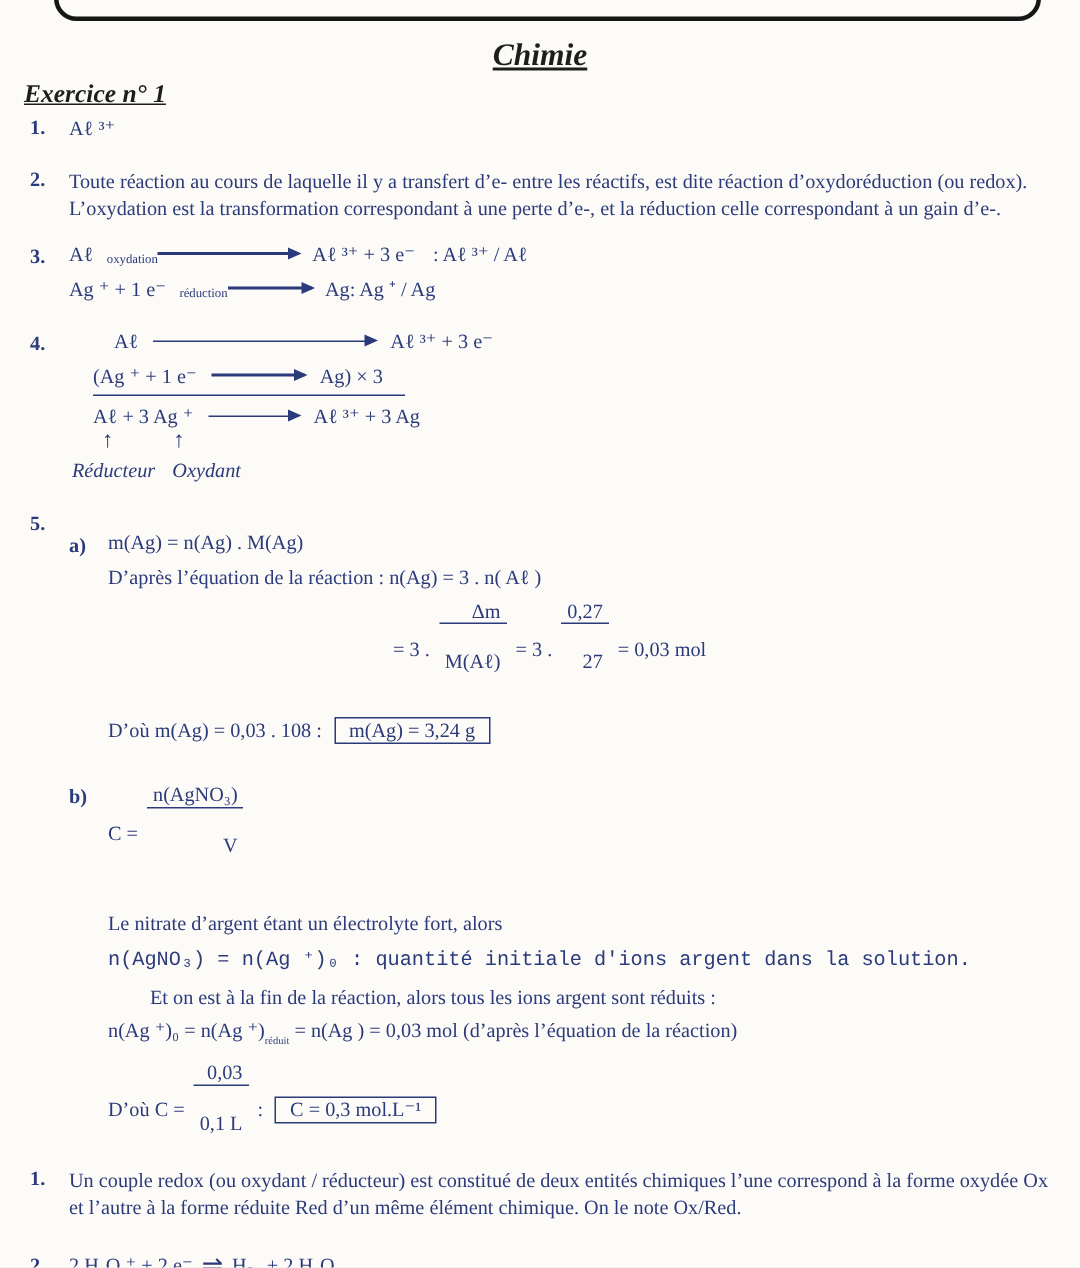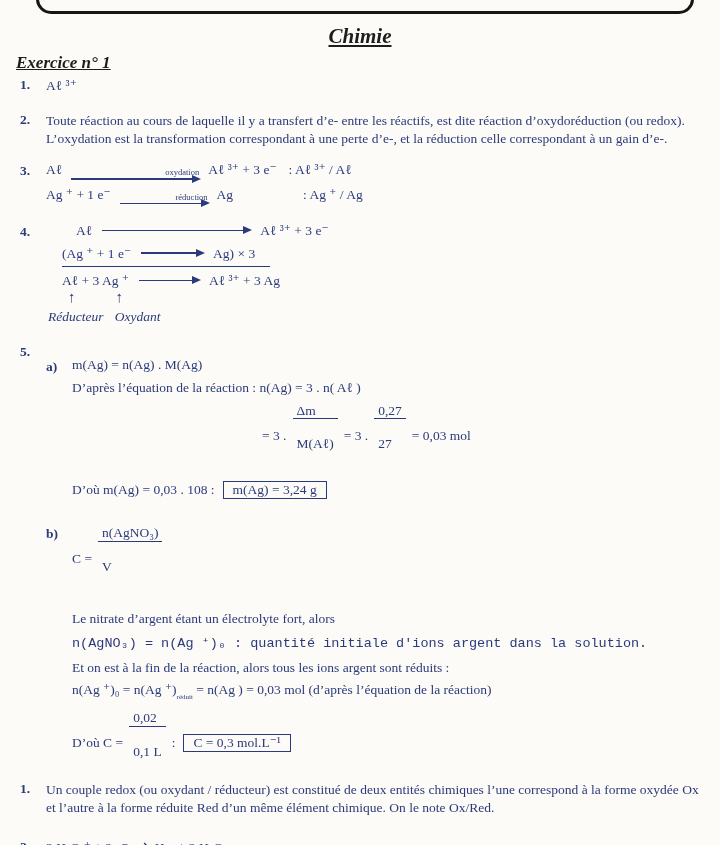--- a/index.html
+++ b/index.html
@@ -34,27 +34,27 @@
   .h-ex span{text-decoration:underline;}
   .item{display:flex;margin-left:20px;margin-right:14px;}
   .inum{flex:none;width:26px;font-weight:bold;}
   .ibody{flex:1;line-height:1.32;}
   .eq{line-height:1.0;}
   
   .arr{display:inline-block;position:relative;vertical-align:4px;height:1.5px;background:#2b3a7a;margin:0 10px;}
   .arr::after{content:"";position:absolute;right:-2px;top:-3.8px;width:0;height:0;
     border-left:9px solid #2b3a7a;border-top:4.5px solid transparent;border-bottom:4.5px solid transparent;}
   
-  .larr{display:inline-flex;flex-direction:column;align-items:flex-end;vertical-align:-1px;margin:0 9px;}
+  .larr{display:inline-flex;flex-direction:row;align-items:flex-start;vertical-align:-1px;margin:0 9px;}
   .larr .lbl{font-size:8.5px;line-height:1;margin-bottom:1.5px;}
   .larr .shaft{position:relative;height:1.5px;background:#2b3a7a;width:100%;}
   .larr .shaft::after{content:"";position:absolute;right:-2px;top:-3.8px;width:0;height:0;
     border-left:9px solid #2b3a7a;border-top:4.5px solid transparent;border-bottom:4.5px solid transparent;}
   
-  .frac{display:inline-block;text-align:left;vertical-align:middle;margin:0 6px;line-height:1.15;}
+  .frac{display:inline-block;text-align:right;vertical-align:middle;margin:0 6px;line-height:1.15;}
   .frac .fnum{display:block;padding:0 4px;}
   .frac .fden{display:block;border-top:1.4px solid #2b3a7a;padding:17px 4px;}
   .boxed{display:inline-block;border:1.4px solid #2b3a7a;padding:1px 9px 2px 9px;margin-left:8px;}
   .sub-tag{font-weight:bold;flex:none;width:26px;}
   .tinysub{font-size:7px;vertical-align:-5px;}
   .zsub{font-size:10px;vertical-align:-3px;}
   .sumrule{border:none;border-top:1.6px solid #2b3a7a;width:208px;margin:6px 0 7px 0;}
   .uparrows{margin-top:2px;font-size:15px;}
   .redox-labels{margin:4px 12px 0 48px;font-style:italic;}
   .eqm{font-size:17px;vertical-align:-1px;margin:0 6px;font-family:"DejaVu Sans","Liberation Serif",serif;}
@@ -86,21 +86,21 @@
       <div>
         <span>Aℓ</span><span class="larr" style="width:128px;">
             <span class="lbl">oxydation</span>
             <span class="shaft"></span>
           </span><span>Aℓ ³⁺ + 3 e⁻</span><span style="margin-left:12px;">: Aℓ ³⁺ / Aℓ</span>
       </div>
       <div style="margin-top:8px;">
         <span>Ag ⁺ + 1 e⁻</span><span class="larr" style="width:88px;">
             <span class="lbl">réduction</span>
             <span class="shaft"></span>
-          </span><span>Ag</span><span style="margin-left:70px;">: Ag ⁺ / Ag</span>
+          </span><span>Ag</span><span style="font-family:Liberation Serif, serif;">: Ag ⁺ / Ag</span>
       </div>
     </div>
   </div>
 
   <div class="item" style="margin-top:20px;">
     <span class="inum">4.</span>
     <div class="ibody eq" style="margin-left:16px;">
       <div>
         <span style="margin-left:14px;">Aℓ</span><span class="arr" style="width:148px;"></span><span>Aℓ ³⁺ + 3 e⁻</span>
       </div>
@@ -154,28 +154,28 @@
         <div class="ibody eq">
           <div style="display:flex;align-items:center;">
             <span>C =</span>
             <span class="frac">
                 <span class="fnum">n(AgNO₃)</span>
                 <span class="fden">V</span>
               </span>
           </div>
           <div style="margin-top:18px;line-height:1.35;">Le nitrate d’argent étant un électrolyte fort, alors</div>
           <div style="margin-top:7px;line-height:1.35;font-family:Liberation Mono, monospace;">n(AgNO₃) = n(Ag ⁺)₀  : quantité initiale d'ions argent dans la solution.</div>
-          <div style="margin-top:6px;line-height:1.35;">Et on est à la fin de la réaction, alors tous les ions argent sont réduits :</div>
+          <div style="margin-top:6px;line-height:1.35;margin-left:28px;">Et on est à la fin de la réaction, alors tous les ions argent sont réduits :</div>
           <div style="margin-top:6px;">
             <span>n(Ag ⁺)₀  = n(Ag ⁺)</span><sub class="tinysub">réduit</sub><span> = n(Ag ) = 0,03 mol (d’après l’équation de la réaction)</span>
           </div>
           <div style="margin-top:9px;display:flex;align-items:center;">
             <span>D’où  C =</span>
             <span class="frac">
-                <span class="fnum">0,02</span>
+                <span class="fnum">0,03</span>
                 <span class="fden">0,1 L</span>
               </span>
             <span>:</span>
             <span class="boxed">C = 0,3 mol.L⁻¹</span>
           </div>
         </div>
       </div>
 
     </div>
   </div>

